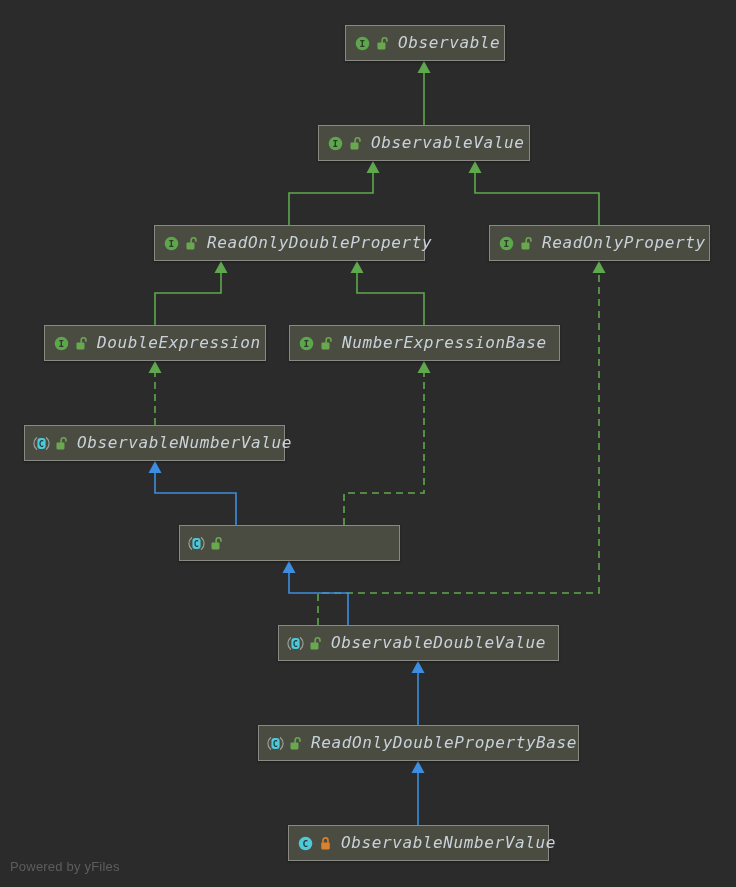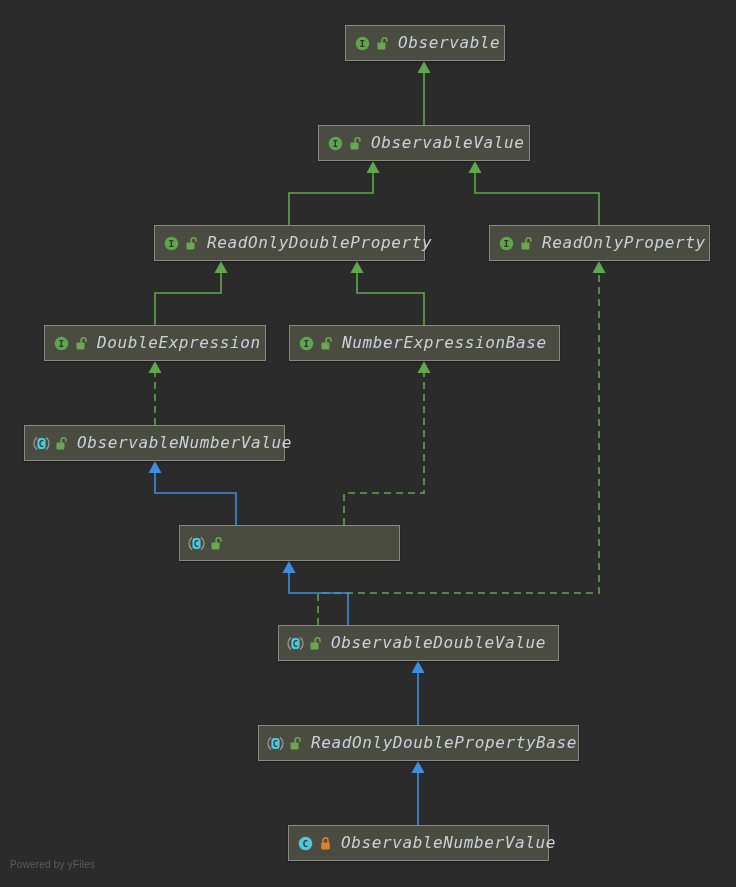--- a/index.html
+++ b/index.html
@@ -58,21 +58,21 @@
     line-height: 1;
     padding-bottom: 1px;
     font-style: italic;
   }
   #watermark {
     position: absolute;
     left: 10px;
     top: 859px;
     color: #5d5d5d;
     font-family: "Liberation Sans", sans-serif;
-    font-size: 10px;
+    font-size: 13px;
     letter-spacing: 0.2px;
   }
 </style>
 </head>
 <body>
 
 <div id="diagram">
 
   <svg id="edge-layer" viewBox="0 0 736 887" width="736" height="887">
       <path d="M424 125 L424 73" fill="none" stroke="#5fa84e" stroke-width="1.6"></path>

